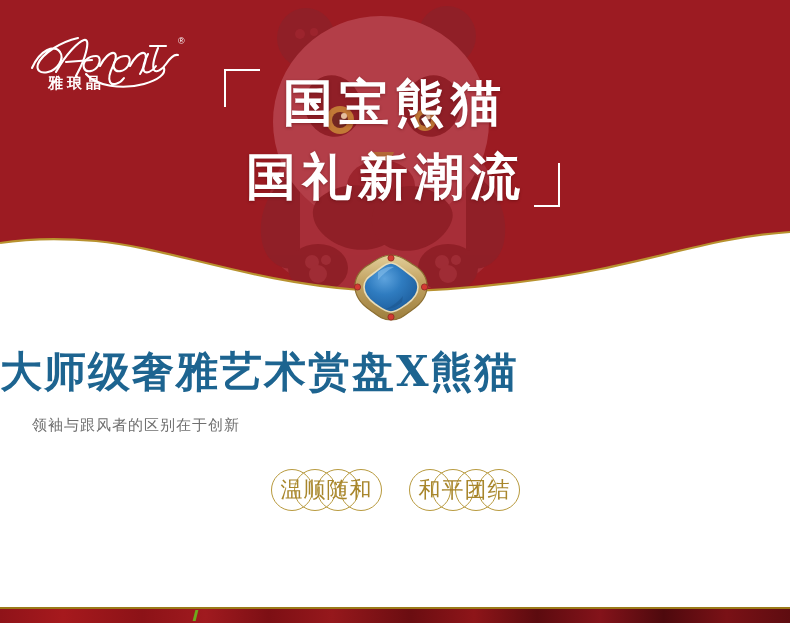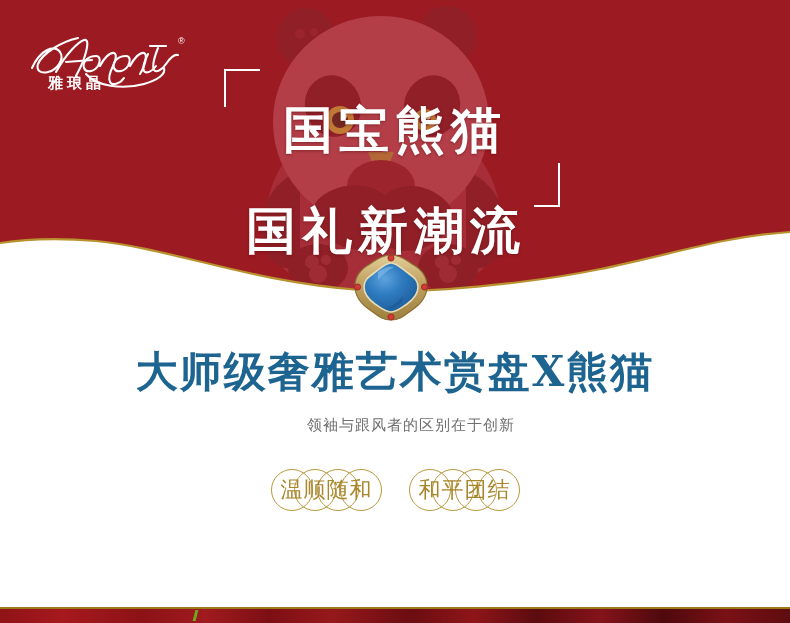--- a/index.html
+++ b/index.html
@@ -85,41 +85,41 @@
     width: 790px;
     text-align: center;
     color: #ffffff;
     font-family: "DejaVu Serif", "Liberation Serif", serif;
     font-size: 50px;
     font-weight: 700;
     line-height: 74px;
     letter-spacing: 6px;
     text-shadow: 0 1px 3px rgba(80,8,12,0.45);
   }
-  .hero-title .line { display: block; white-space: nowrap; margin-top: 27px; }
+  .hero-title .line { display: block; white-space: nowrap; }
   .hero-title .line2 { margin-left: -18px; }
 
   
   .gem {
     position: absolute;
     left: 352px;
     top: 252px;
     width: 78px;
     height: 72px;
     z-index: 45;
   }
   .gem svg { display: block; }
 
   
   .content {
     position: absolute;
     left: 0;
     top: 340px;
     width: 790px;
-    text-align: center;
+    text-align: left;
   }
   .headline {
     margin: 0;
     padding: 0;
     color: #1d6490;
     font-family: "DejaVu Serif", "Liberation Serif", serif;
     font-size: 42px;
     font-weight: 700;
     line-height: 64px;
     letter-spacing: 2px;

